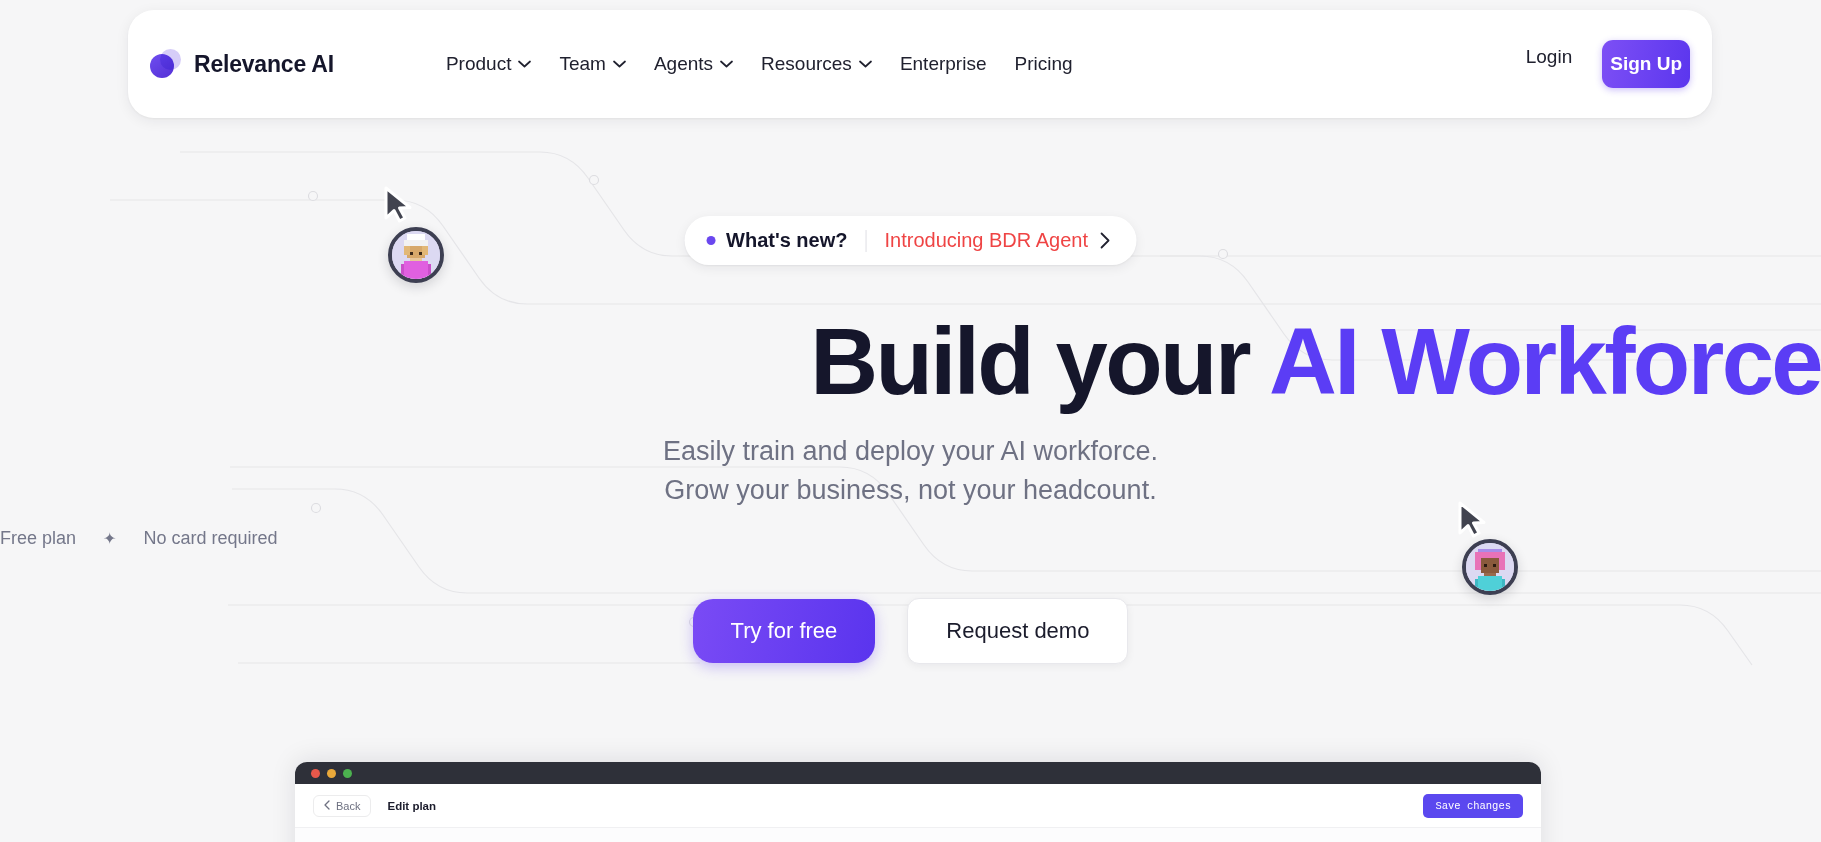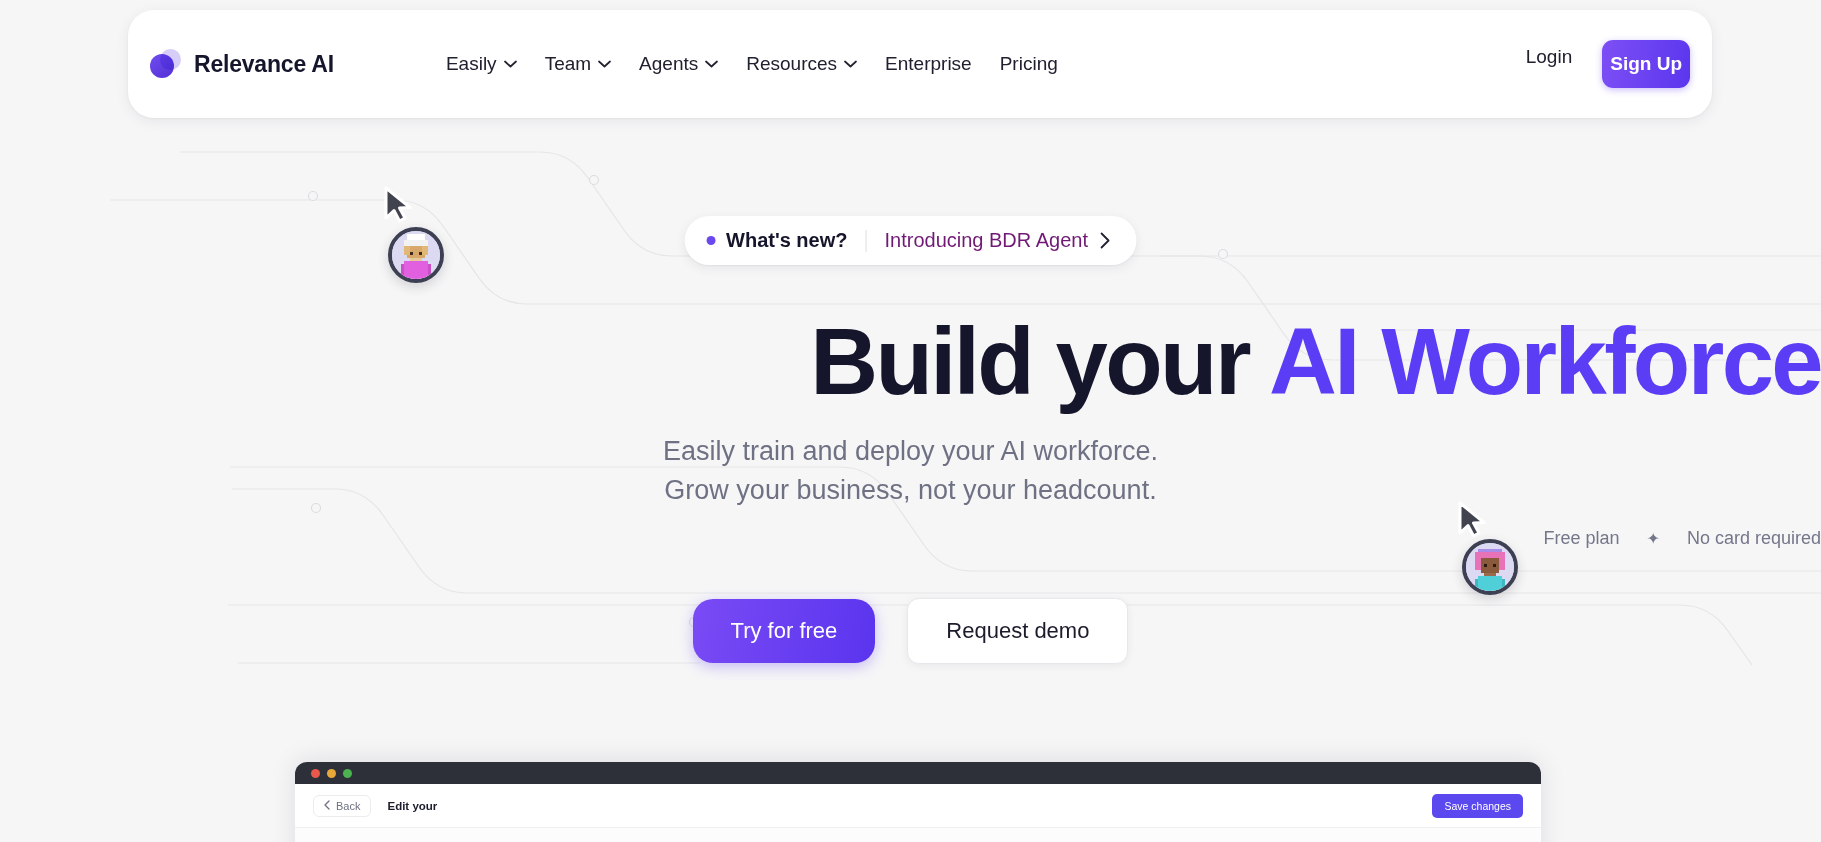--- a/index.html
+++ b/index.html
@@ -109,21 +109,21 @@
     white-space:nowrap;
   }
   .wn-dot {
     width:9px; height:9px; border-radius:50%;
     background:#6a47ef; margin-right:11px; flex:none;
   }
   .wn-label { font-size:20px; font-weight:bold; color:#15162b; }
   .wn-sep {
     width:1px; height:22px; background:#dedee4; margin:0 18px;
   }
-  .wn-text { font-size:20px; color:#701a75; }
+  .wn-text { font-size:20px; color:#ef4444; }
   .wn-chev { margin-left:12px; display:inline-flex; }
 
   .headline {
     position:absolute; left:0; right:0; top:312px;
     text-align:right;
     font-size:94px;
     font-weight:bold;
     letter-spacing:-2.6px;
     line-height:1.06;
     color:#15162b;
@@ -135,21 +135,21 @@
     position:absolute; left:0; right:0; top:432px;
     text-align:center;
     font-size:27px;
     line-height:1.43;
     color:#6e7183;
   }
   .subhead div { white-space:nowrap; }
 
   .meta-row {
     position:absolute; left:0; right:0; top:528px;
-    text-align:right;
+    text-align:left;
     font-size:18px;
     color:#74778a;
   }
   .meta-row .sparkle { margin:0 22px; color:#74778a; font-size:16px; }
 
   .cta-row {
     position:absolute; left:0; right:0; top:598px;
     display:flex; justify-content:center; align-items:center; gap:32px;
   }
   .btn-primary {
@@ -234,21 +234,21 @@
     font-size:11.5px; font-weight:bold; color:#1b1c2c;
     margin-left:16px; white-space:nowrap;
   }
   .save-btn {
     margin-left:auto;
     font-size:10.5px; color:#fff;
     background:#5b48ef;
     border:none; border-radius:5px;
     padding:6px 12px;
     cursor:pointer;
-    font-family:Liberation Sans, sans-serif;
+    font-family:Liberation Mono, monospace;
     white-space:nowrap;
   }
   .app-body { background:#fcfcfd; height:54px; }
 </style>
 </head>
 <body>
 
 <svg class="bg-paths" viewBox="0 0 1821 842" fill="none" xmlns="http://www.w3.org/2000/svg">
   <g stroke="#e5e5e8" stroke-width="1.2" fill="none">
     <path d="M180 152 H540 q30 0 48 26 l36 52 q18 26 48 26 H1821"></path>
@@ -274,21 +274,21 @@
   <div class="brand">
     <span class="brand-mark">
       <span class="c-dark"></span>
       <span class="c-light"></span>
     </span>
     <span class="brand-name">Relevance AI</span>
   </div>
 
   <nav class="nav-center">
     <div class="nav-item">
-      <span>Easily</span>
+      <span>Product</span>
       <span class="chev">
         <svg width="13" height="8" viewBox="0 0 13 8">
             <path d="M1 1.5 L6.5 6.5 L12 1.5" stroke="#20212f" stroke-width="1.7" fill="none" stroke-linecap="round" stroke-linejoin="round"></path>
           </svg>
       </span>
     </div>
     <div class="nav-item">
       <span>Team</span>
       <span class="chev">
         <svg width="13" height="8" viewBox="0 0 13 8">
@@ -413,17 +413,17 @@
   </div>
   <div class="app-toolbar">
     <button class="back-btn">
       <span>
         <svg width="6" height="10" viewBox="0 0 6 10">
             <path d="M5 1 L1 5 L5 9" stroke="#6d7080" stroke-width="1.3" fill="none" stroke-linecap="round" stroke-linejoin="round"></path>
           </svg>
       </span>
       <span>Back</span>
     </button>
-    <span class="edit-agent-title">Edit your</span>
+    <span class="edit-agent-title">Edit plan</span>
     <button class="save-btn">Save changes</button>
   </div>
   <div class="app-body"></div>
 </div>
 
 </body></html>

